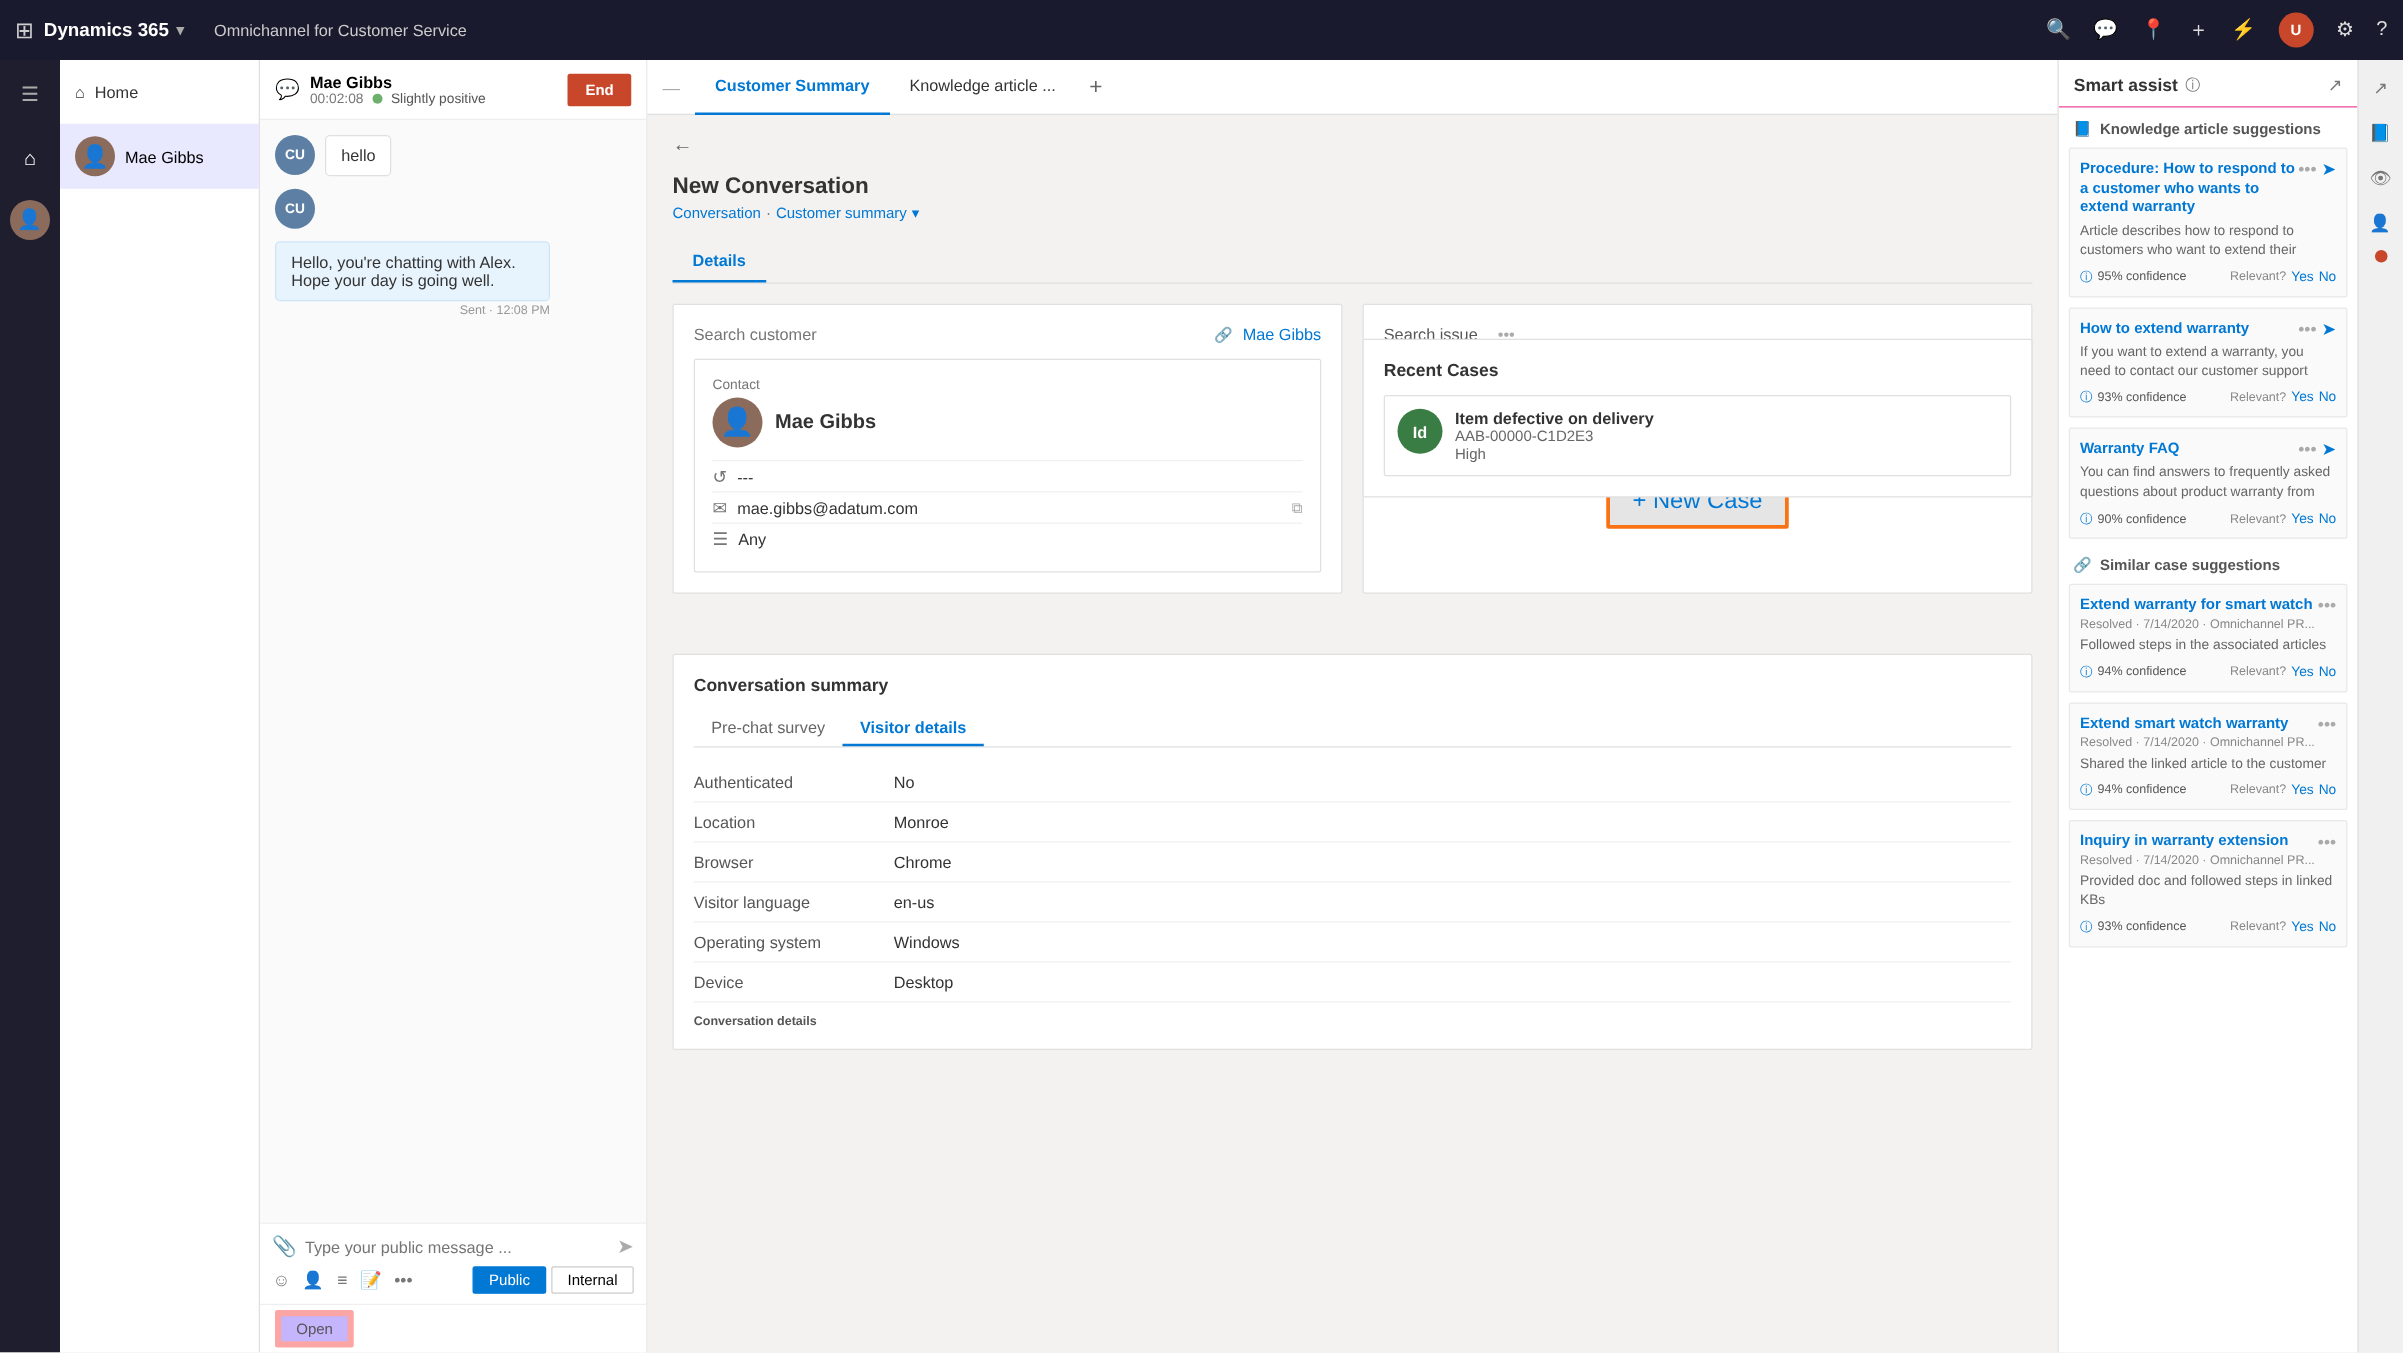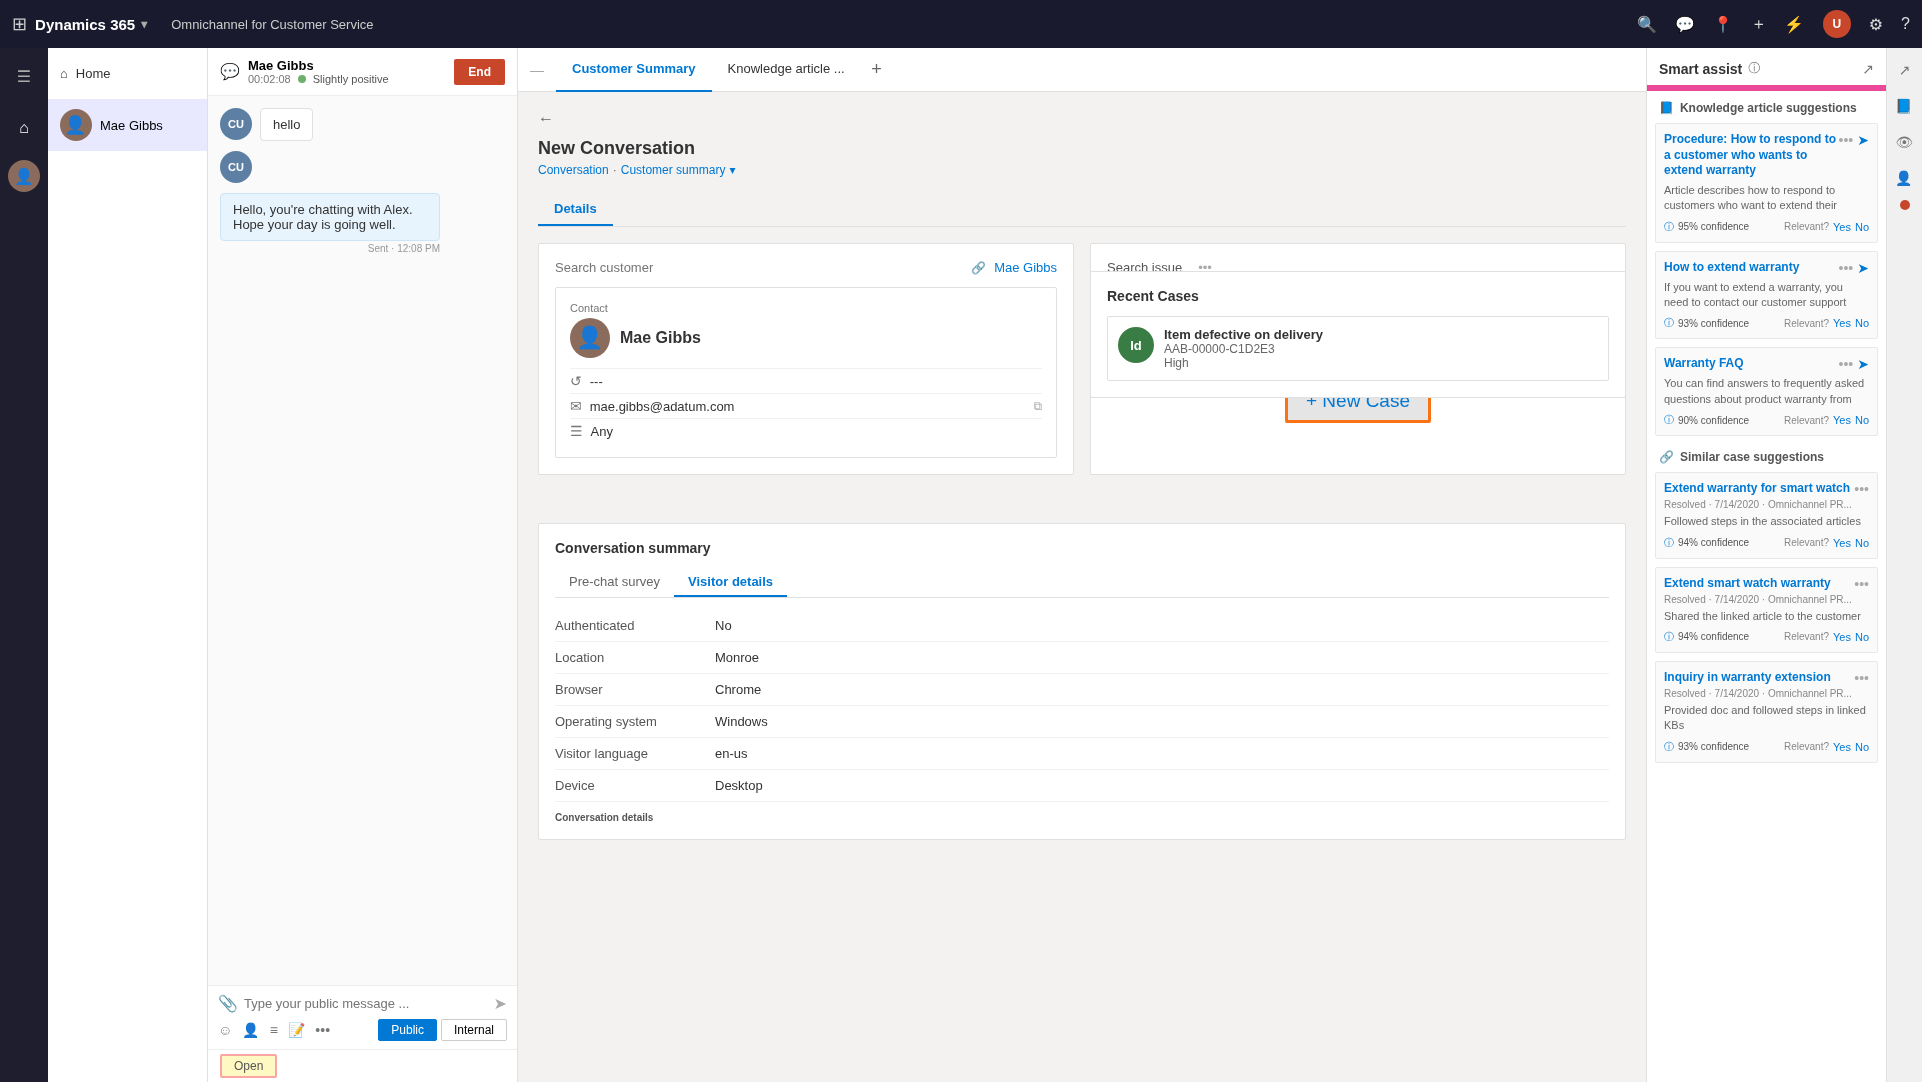--- a/index.html
+++ b/index.html
@@ -170,22 +170,22 @@
     }
     .tab-btn {
       padding: 3px 12px; border-radius: 2px;
       font-size: 12px; border: 1px solid #ccc;
       cursor: pointer; background: white;
     }
     .tab-btn.active {
       background: #0078d4; color: white; border-color: #0078d4;
     }
     .open-btn {
-      padding: 3px 12px; background: #fef9c3;
-      border: 2px solid #fca5a5; font-size: 12px;
+      padding: 3px 12px; background: #c4b5fd;
+      border: 5px solid #fca5a5; font-size: 12px;
       color: #555; cursor: pointer; border-radius: 2px;
     }
 
     
     .main-content {
       flex: 1;
       display: flex;
       flex-direction: column;
       background: #f3f2f1;
     }
@@ -338,23 +338,23 @@
     
     .smart-assist-panel {
       width: 240px;
       background: #fff;
       border-left: 1px solid #e0e0e0;
       display: flex;
       flex-direction: column;
       overflow-y: auto;
     }
     .sa-header {
-      display: flex; align-items: flex-end; gap: 6px;
+      display: flex; align-items: flex-start; gap: 6px;
       padding: 12px 12px 8px;
-      border-bottom: 6px solid #ec4899;
+      border-bottom: 1px solid #ec4899;
     }
     .sa-expand { margin-left: auto; color: #777; font-size: 14px; cursor: pointer; }
     .sa-section-title {
       font-size: 12px; font-weight: 600; color: #555;
       padding: 10px 12px 4px;
       display: flex; align-items: center; gap: 6px;
     }
     .sa-card {
       margin: 4px 8px;
       padding: 8px;
@@ -611,26 +611,26 @@
             </div>
             <div class="detail-row">
               <span class="detail-label">Location</span>
               <span class="detail-value">Monroe</span>
             </div>
             <div class="detail-row">
               <span class="detail-label">Browser</span>
               <span class="detail-value">Chrome</span>
             </div>
             <div class="detail-row">
+              <span class="detail-label">Visitor language</span>
+              <span class="detail-value">en-us</span>
+            </div>
+            <div class="detail-row">
               <span class="detail-label">Operating system</span>
               <span class="detail-value">Windows</span>
-            </div>
-            <div class="detail-row">
-              <span class="detail-label">Visitor language</span>
-              <span class="detail-value">en-us</span>
             </div>
             <div class="detail-row">
               <span class="detail-label">Device</span>
               <span class="detail-value">Desktop</span>
             </div>
           </div>
           <div style="font-size:10px;color:#555;padding-top:10px;font-weight:600">Conversation details</div>
         </div>
 
         <div class="card" style="grid-column:2;grid-row:2 / 4;align-self:start;margin-top:-220px">

